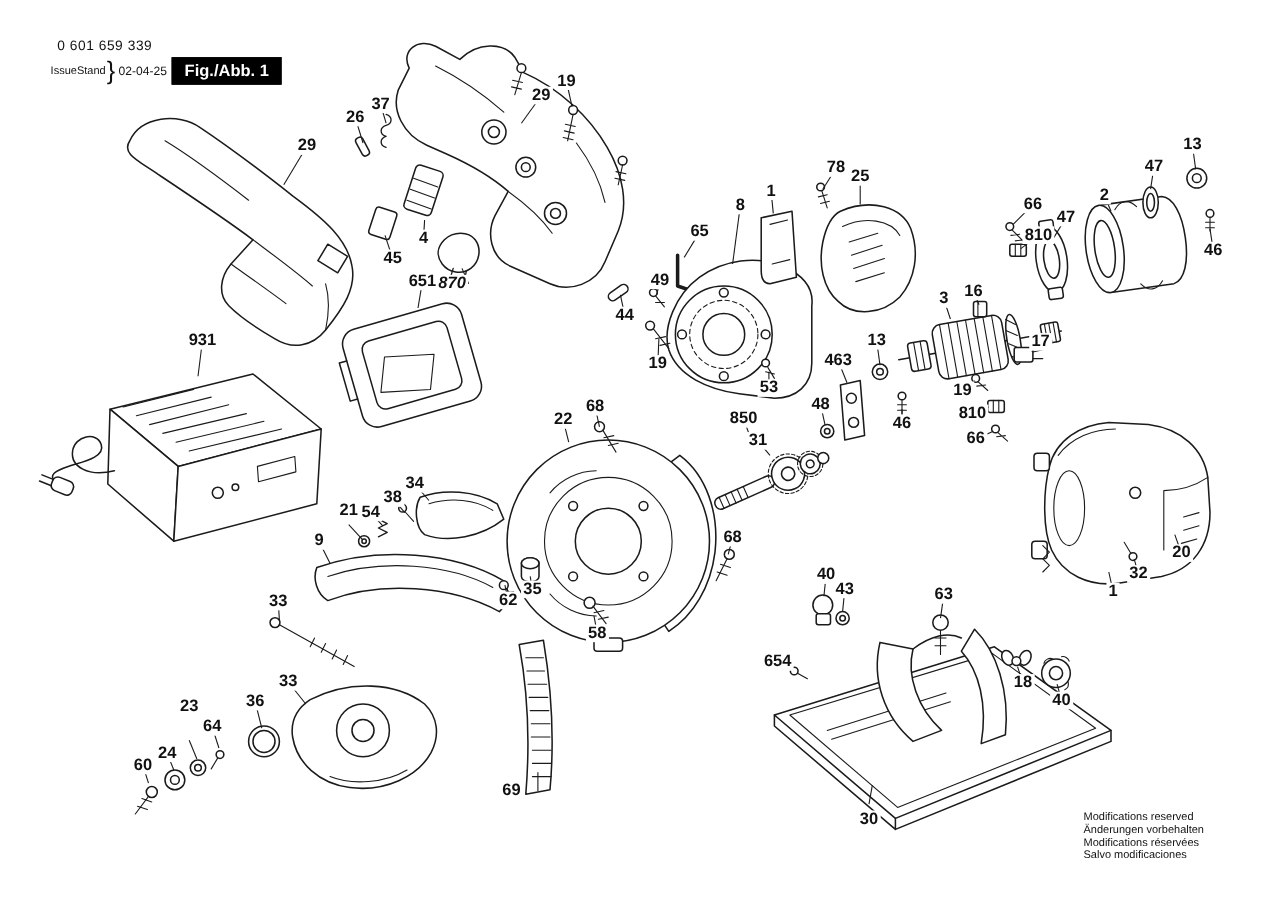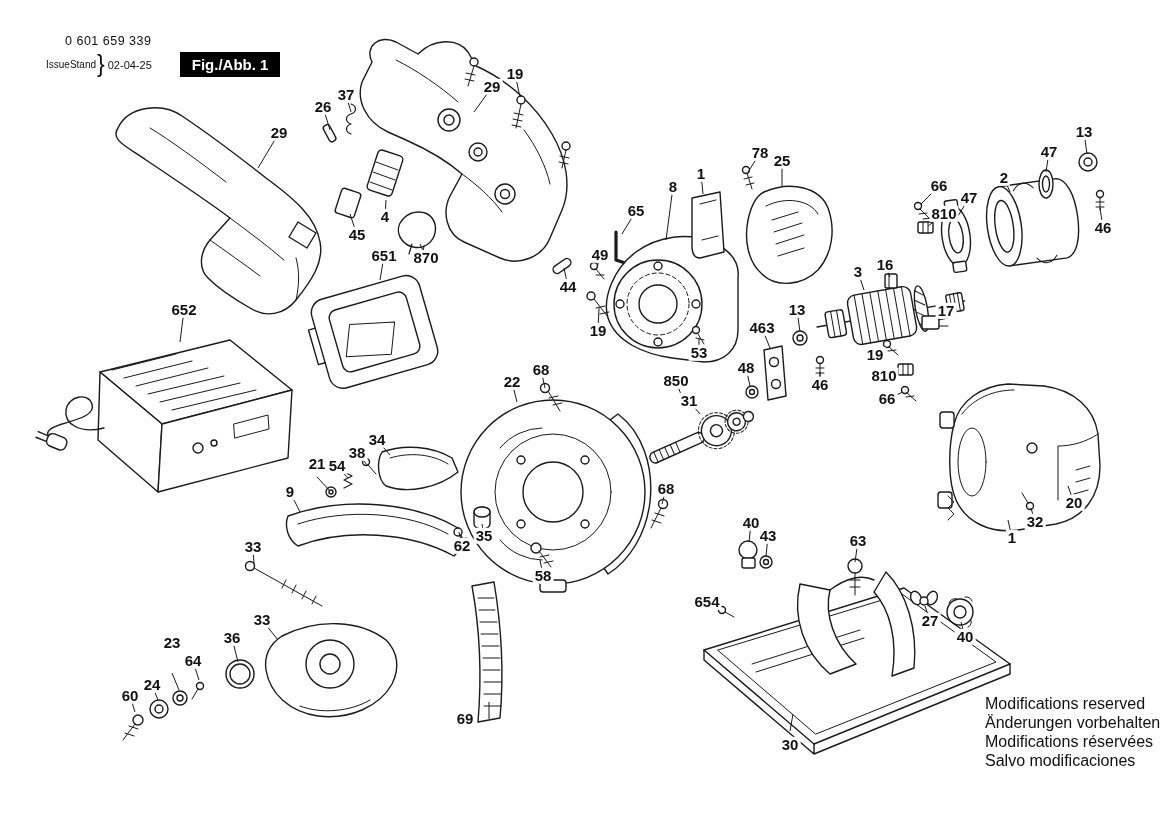--- a/index.html
+++ b/index.html
@@ -2,27 +2,27 @@
 <html><head>
 <meta charset="utf-8">
 <style>
   html,body{margin:0;padding:0;background:#ffffff;}
   body{width:1169px;height:826px;position:relative;overflow:hidden;
        font-family:"Liberation Sans","DejaVu Sans",sans-serif;color:#111;}
   svg.layer{position:absolute;left:0;top:0;}
   .callout{position:absolute;transform:translate(-50%,-52%);font-size:15px;font-weight:bold;
            line-height:1.05;background:#fff;padding:0 2px;white-space:nowrap;}
   .titleblock{position:absolute;left:46px;top:34px;}
-  .pn{font-size:12.5px;letter-spacing:.5px;margin-left:19px;}
+  .pn{font-size:12.5px;letter-spacing:.5px;margin-left:6px;}
   .issuerow{display:flex;align-items:center;margin-top:3px;}
   .iss{display:flex;flex-direction:row;font-size:10px;line-height:1.15;}
   .brace{font-size:23px;font-weight:400;margin:0 3px 0 1px;}
-  .idate{font-size:11px;margin-right:28px;}
+  .idate{font-size:11px;margin-right:4px;}
   .figbox{background:#000;color:#fff;font-size:15px;font-weight:bold;padding:3px 11px;border:1px solid #000;}
-  .notice{position:absolute;left:985px;top:695px;font-size:16px;line-height:1.18;}
+  .notice{position:absolute;left:985px;top:737px;font-size:10px;line-height:1.18;}
 </style>
 </head>
 <body>
 
 <svg id="art" class="layer" width="1169" height="826" viewBox="0 0 1169 826">
 <g fill="#ffffff" stroke="#1b1b1b" stroke-width="1.4" stroke-linecap="round" stroke-linejoin="round">
 
   <g>
     <path d="M118,128 C128,106 162,102 182,116 C206,132 238,156 266,178 C296,200 316,218 320,242 C324,262 312,280 296,300 C284,315 266,318 250,308 C236,300 218,288 208,278 C198,268 200,252 210,240 L230,218 C206,200 170,176 146,160 C126,146 110,140 118,128 Z"></path>
     <path d="M210,240 C224,250 244,264 260,276 M230,218 C246,230 268,246 284,260 M150,128 C170,140 200,162 226,182 M296,300 C299,286 300,272 296,258" fill="none" stroke-width="1"></path>
@@ -385,23 +385,23 @@
   </div>
 
 <div id="callouts">
     <span class="callout" style="left: 279px; top: 133px;">29</span>
     <span class="callout" style="left: 323px; top: 107px;">26</span>
     <span class="callout" style="left: 346px; top: 95px;">37</span>
     <span class="callout" style="left: 492px; top: 87px;">29</span>
     <span class="callout" style="left: 515px; top: 74px;">19</span>
     <span class="callout" style="left: 357px; top: 235px;">45</span>
     <span class="callout" style="left: 385px; top: 217px;">4</span>
-    <span class="callout" style="left: 426px; top: 258px;">870</span>
+    <span class="callout" style="left: 411px; top: 258px; font-style: italic;">870</span>
     <span class="callout" style="left: 384px; top: 256px;">651</span>
-    <span class="callout" style="left: 184px; top: 310px;">652</span>
+    <span class="callout" style="left: 184px; top: 310px;">931</span>
     <span class="callout" style="left: 636px; top: 211px;">65</span>
     <span class="callout" style="left: 673px; top: 187px;">8</span>
     <span class="callout" style="left: 701px; top: 174px;">1</span>
     <span class="callout" style="left: 760px; top: 153px;">78</span>
     <span class="callout" style="left: 782px; top: 161px;">25</span>
     <span class="callout" style="left: 568px; top: 287px;">44</span>
     <span class="callout" style="left: 600px; top: 255px;">49</span>
     <span class="callout" style="left: 598px; top: 331px;">19</span>
     <span class="callout" style="left: 699px; top: 353px;">53</span>
     <span class="callout" style="left: 939px; top: 186px;">66</span>
@@ -439,19 +439,19 @@
     <span class="callout" style="left: 232px; top: 638px;">36</span>
     <span class="callout" style="left: 193px; top: 661px;">64</span>
     <span class="callout" style="left: 172px; top: 643px;">23</span>
     <span class="callout" style="left: 152px; top: 685px; text-align: center;">24</span>
     <span class="callout" style="left: 130px; top: 696px;">60</span>
     <span class="callout" style="left: 465px; top: 719px;">69</span>
     <span class="callout" style="left: 751px; top: 523px;">40</span>
     <span class="callout" style="left: 768px; top: 536px;">43</span>
     <span class="callout" style="left: 858px; top: 541px;">63</span>
     <span class="callout" style="left: 707px; top: 602px;">654</span>
-    <span class="callout" style="left: 930px; top: 621px;">27</span>
+    <span class="callout" style="left: 930px; top: 621px;">18</span>
     <span class="callout" style="left: 965px; top: 637px;">40</span>
     <span class="callout" style="left: 790px; top: 731px; margin-top: 14px;">30</span>
     <span class="callout" style="left: 1074px; top: 503px; text-align: right;">20</span>
     <span class="callout" style="left: 1035px; top: 522px;">32</span>
     <span class="callout" style="left: 1012px; top: 538px;">1</span>
   </div>
 
 </body></html>

